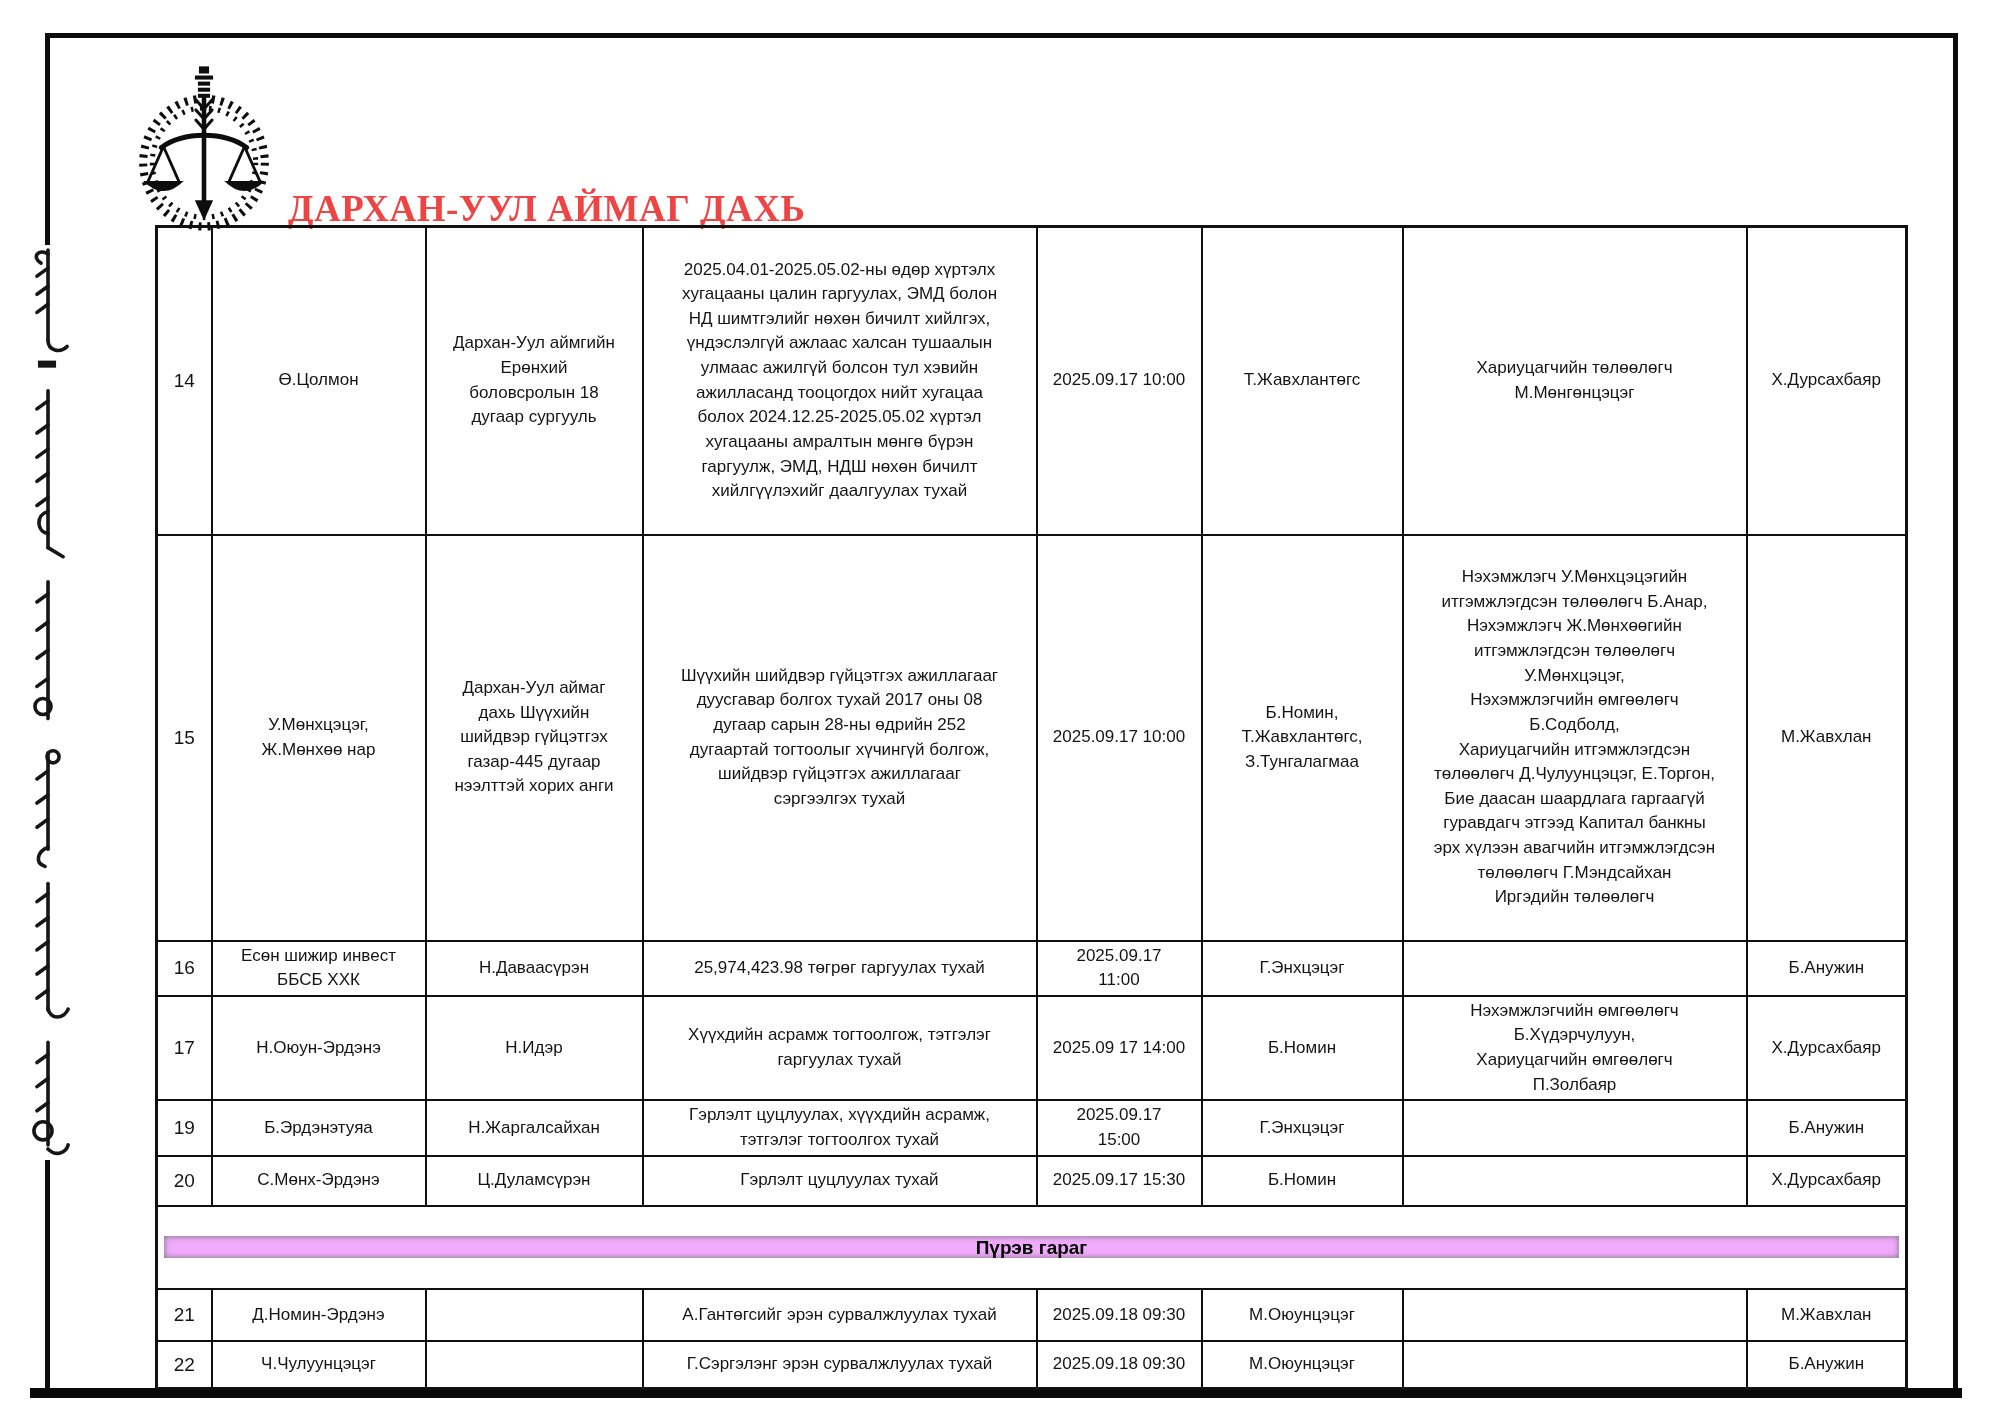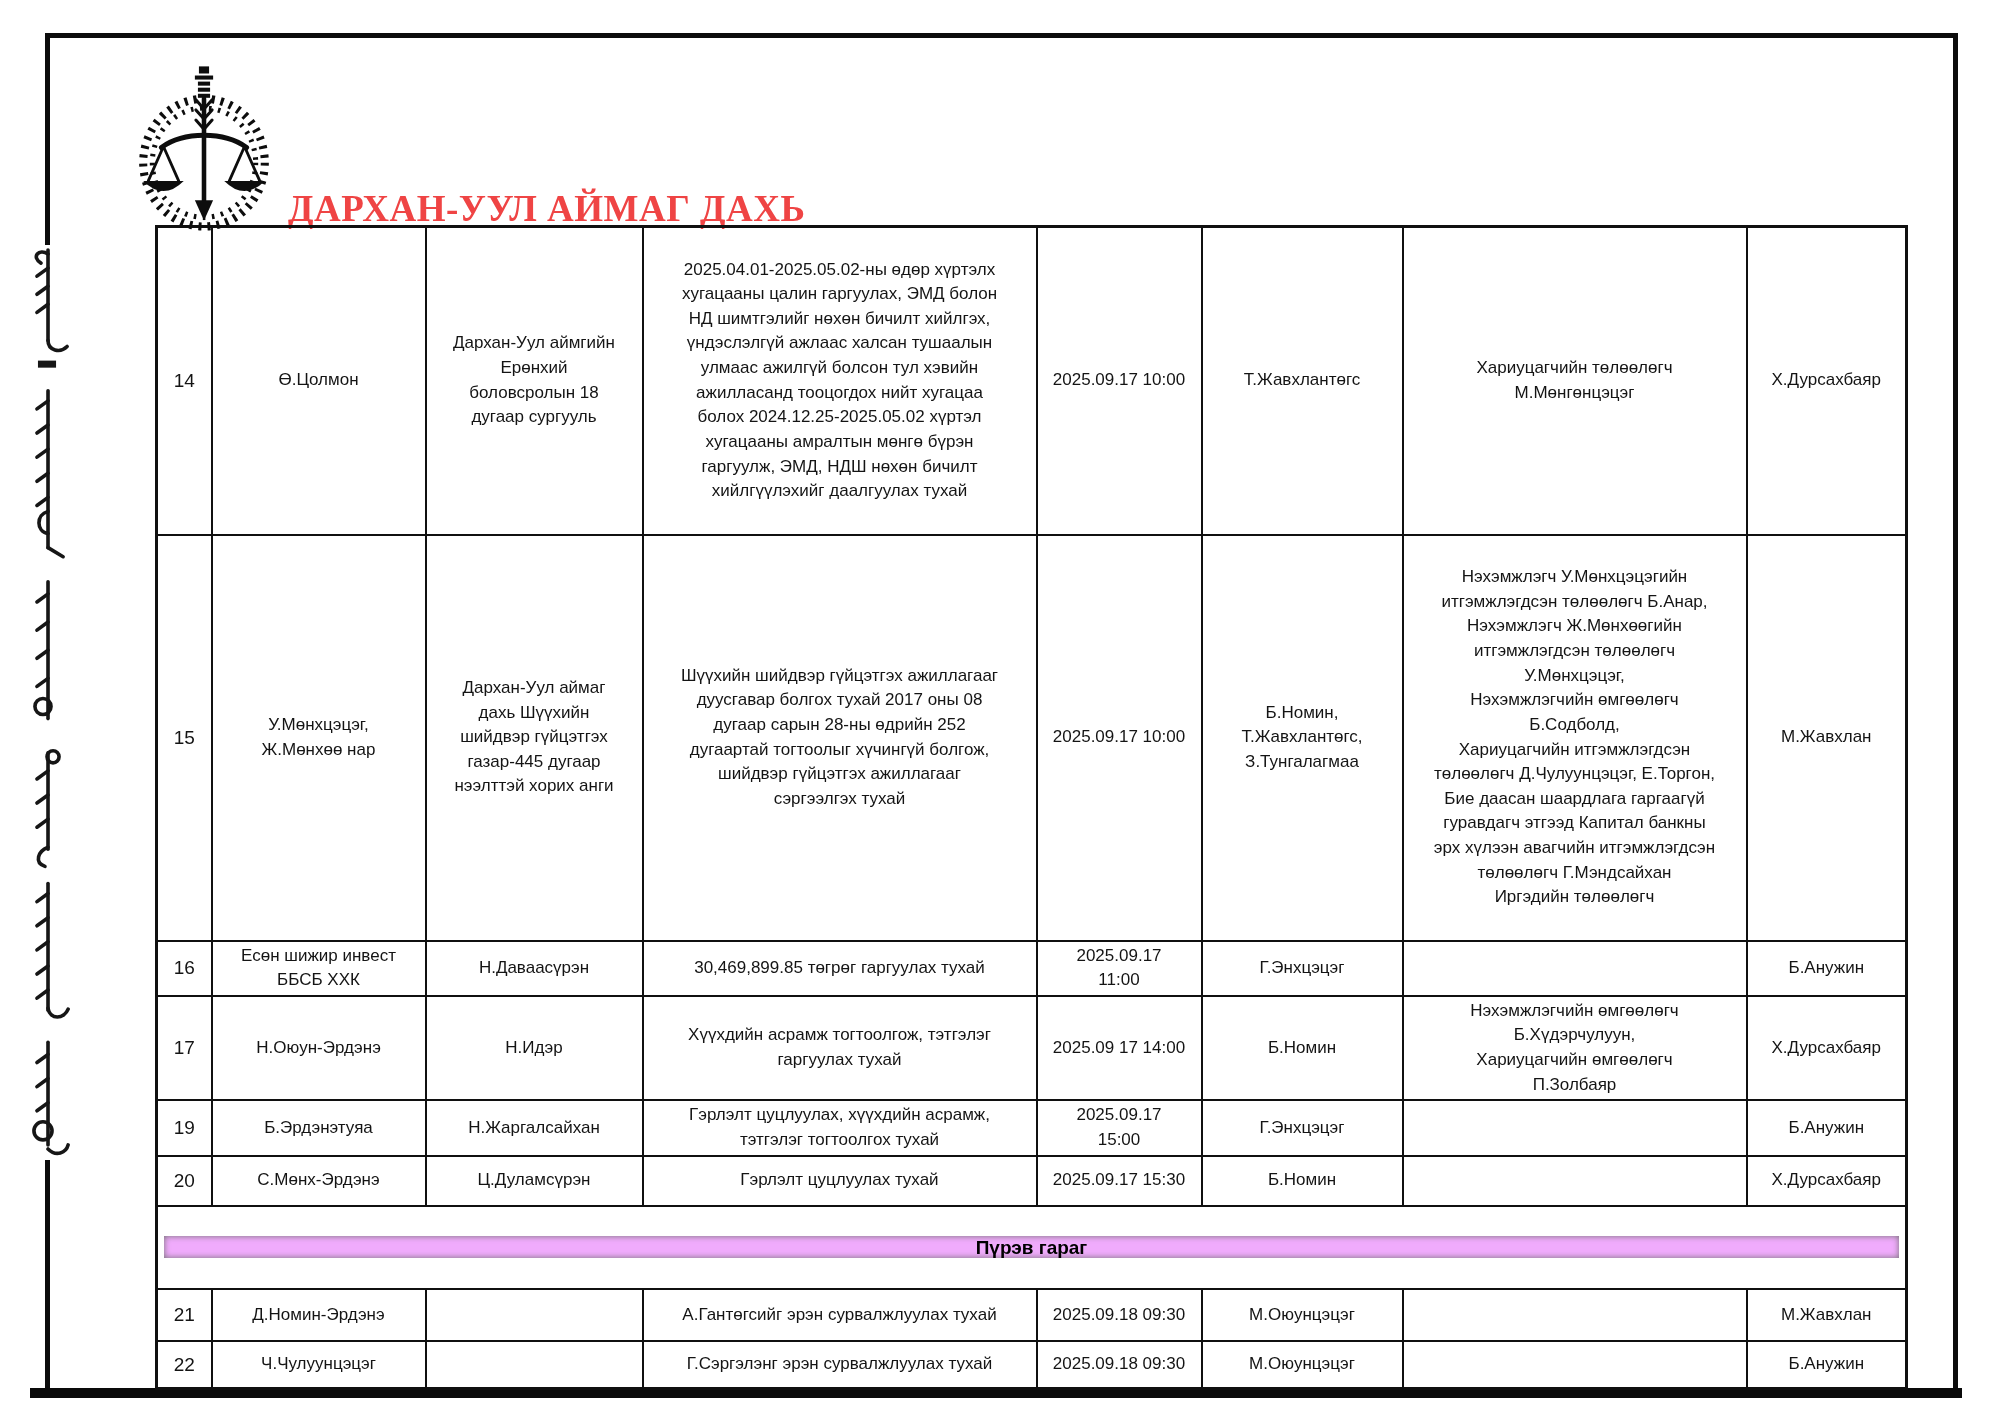--- a/index.html
+++ b/index.html
@@ -226,21 +226,21 @@
 эрх хүлээн авагчийн итгэмжлэгдсэн
 төлөөлөгч Г.Мэндсайхан
 Иргэдийн төлөөлөгч</td>
     <td>М.Жавхлан</td>
   </tr>
   <tr class="r16">
     <td class="no">16</td>
     <td>Есөн шижир инвест
 ББСБ ХХК</td>
     <td>Н.Даваасүрэн</td>
-    <td>30,469,899.85 төгрөг гаргуулах тухай</td>
+    <td>25,974,423.98 төгрөг гаргуулах тухай</td>
     <td>2025.09.17
 11:00</td>
     <td>Г.Энхцэцэг</td>
     <td></td>
     <td>Б.Анужин</td>
   </tr>
   <tr class="r17">
     <td class="no">17</td>
     <td>Н.Оюун-Эрдэнэ</td>
     <td>Н.Идэр</td>

